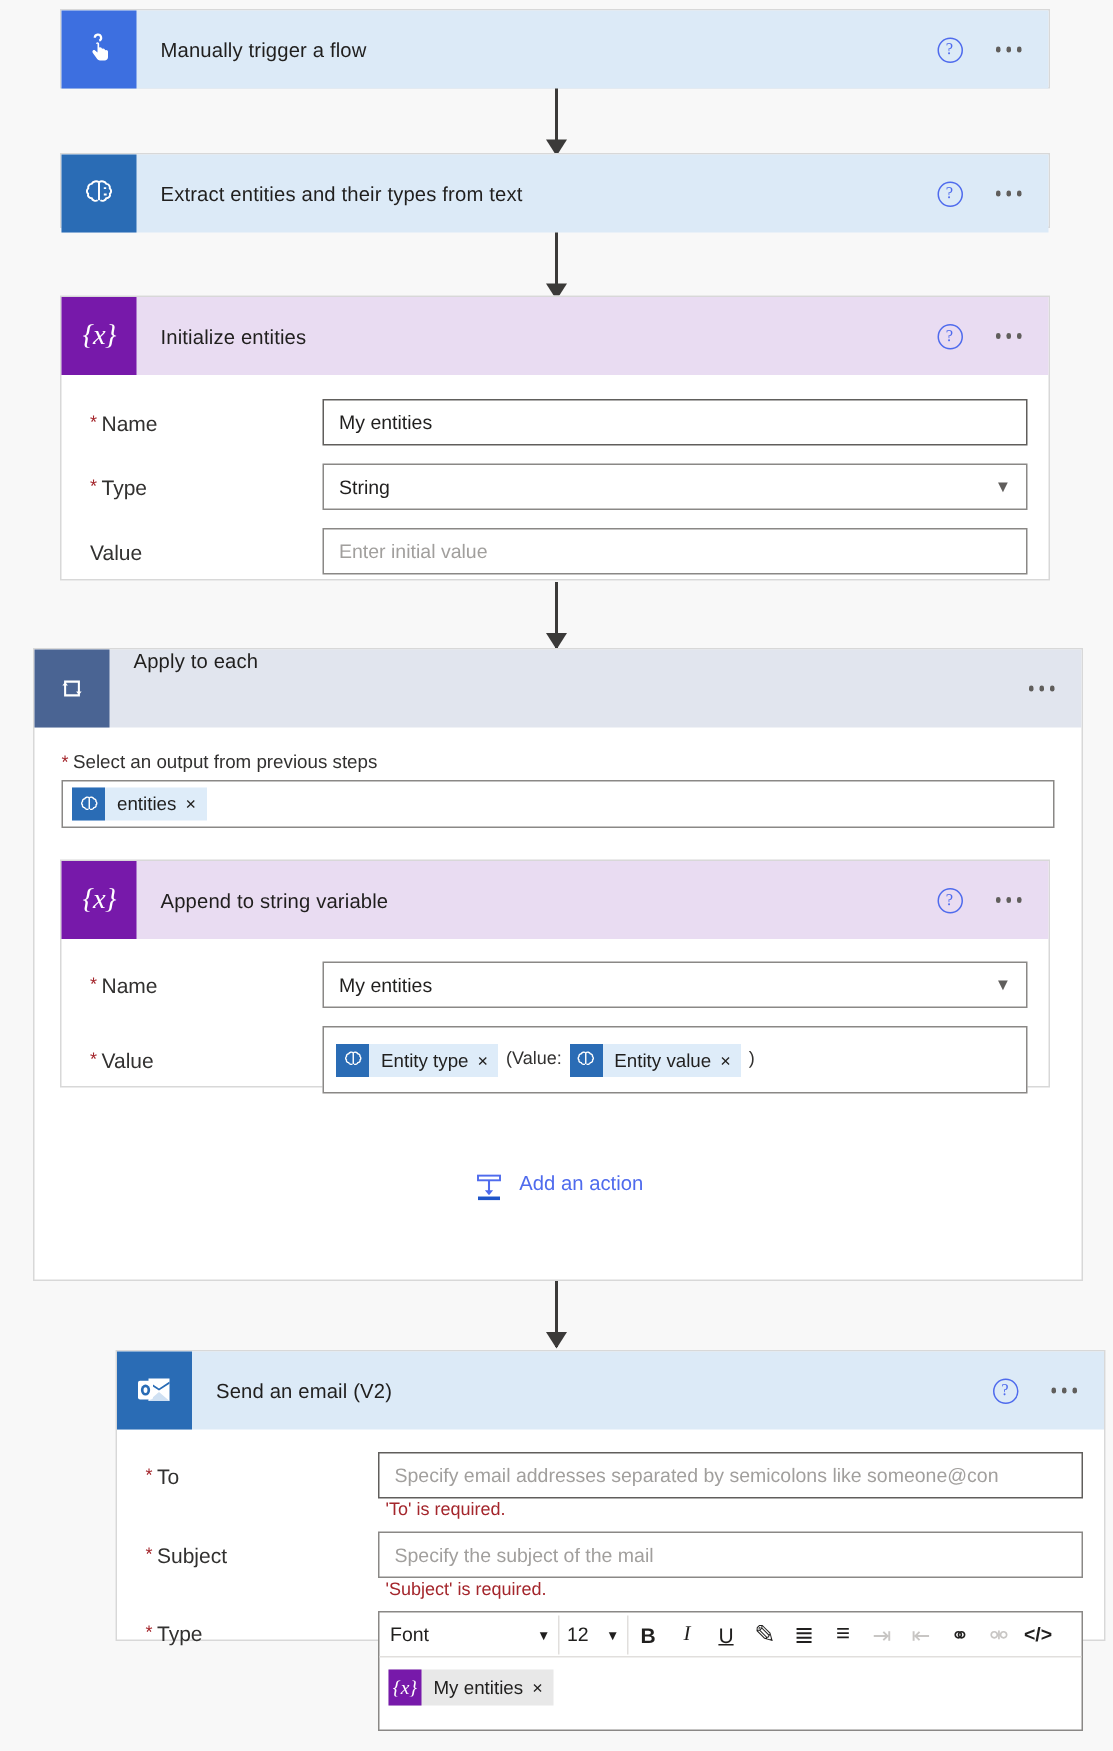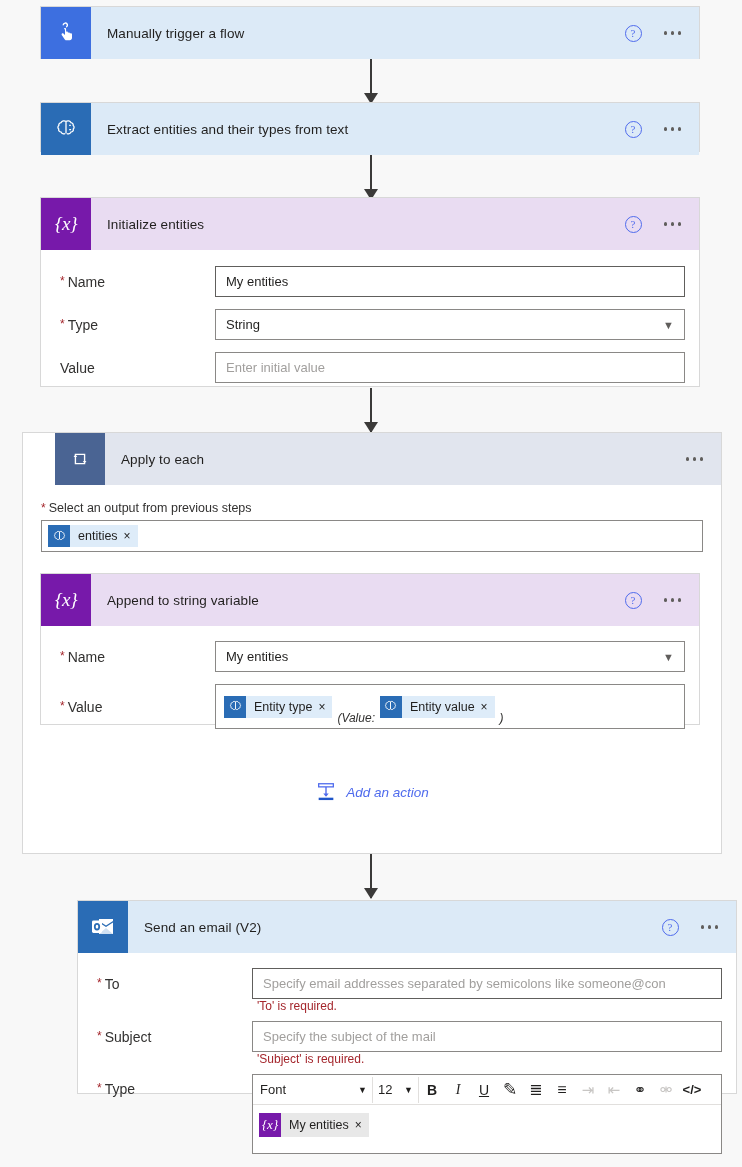--- a/index.html
+++ b/index.html
@@ -55,32 +55,32 @@
   
   .conn { position:absolute; width:2px; background:#3b3a39; }
   .conn::after { content:""; position:absolute; left:-6px; bottom:-1px;
                  border-left:7px solid transparent; border-right:7px solid transparent; border-top:11px solid #3b3a39; }
 
   
   .token { display:inline-flex; align-items:center; height:22px; background:#deecf9; flex:0 0 auto; }
   .token .tk-ic { width:22px; height:22px; display:flex; align-items:center; justify-content:center; flex:0 0 22px; }
   .token .tk-tx { padding:0 6px 0 8px; font-size:12.5px; color:#201f1e; white-space:nowrap; }
   .token .tk-x { padding-right:7px; font-size:12px; color:#201f1e; }
-  .plain-tx { font-size:12px; color:#323130; padding:0 3px; align-self:flex-end; margin-bottom:3px;font-style:italic; }
+  .plain-tx { font-size:12px; color:#323130; padding:0 3px; align-self:flex-end; margin-bottom:16px; }
 
   
   #apply-to-each { position:absolute; left:22px; top:432px; width:700px; height:422px;
                    background:#fff; border:1px solid #d8d8d8; }
-  .ate-head { display:flex; align-items:center; height:52px; background:#e1e5ee; position:relative;margin-left:32px; }
+  .ate-head { display:flex; align-items:flex-start; height:52px; background:#e1e5ee; position:relative; }
   .ate-body { padding:16px 18px 0 18px; }
   .ate-sublabel { font-size:12.5px; color:#323130; margin-bottom:5px; }
   .ate-select { height:32px; border:1px solid #8a8886; background:#fff; display:flex; align-items:center; padding:0 6px; }
 
   
-  .add-action { display:flex; align-items:center; justify-content:center; gap:9px;font-style:italic; }
+  .add-action { display:flex; align-items:flex-start; justify-content:center; gap:9px; }
   .add-action span { color:#4f6bed; font-size:13.5px; }
 
   
   .rt-wrap { flex:1; border:1px solid #8a8886; background:#fff; }
   .rt-bar { display:flex; align-items:center; height:30px; border-bottom:1px solid #e1dfdd; padding:0 2px; }
   .rt-sel { display:flex; align-items:center; height:26px; padding:0 5px; font-size:13px; color:#201f1e; }
   .rt-sel.font { width:118px; justify-content:space-between; border-right:1px solid #e1dfdd; }
   .rt-sel.size { width:46px; justify-content:space-between; border-right:1px solid #e1dfdd; }
   .caret { font-size:9px; color:#201f1e; }
   .rt-btn { width:26px; height:26px; display:flex; align-items:center; justify-content:center;

